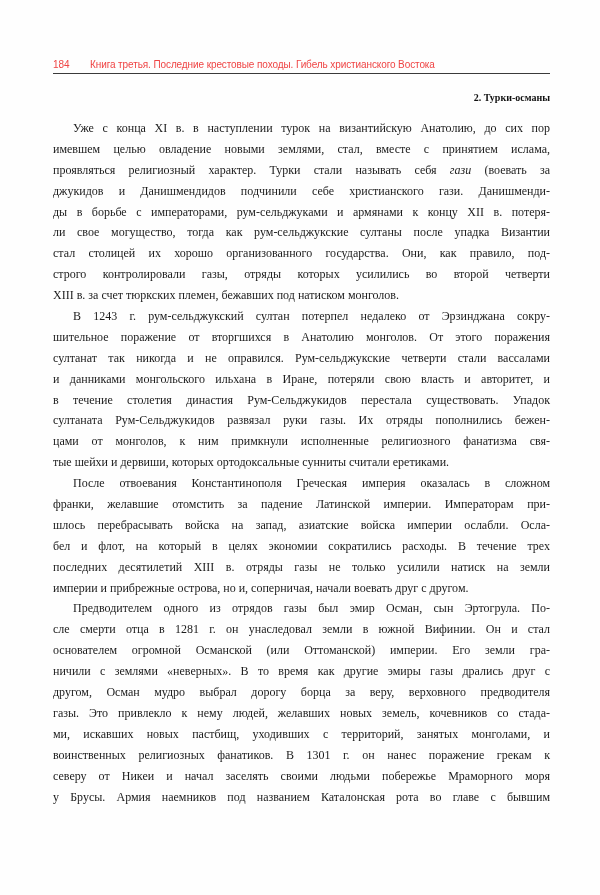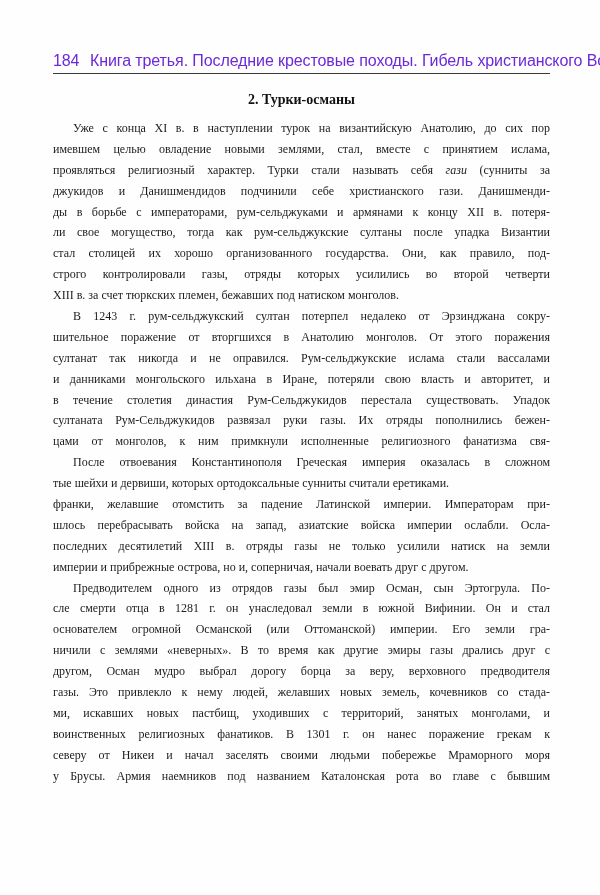--- a/index.html
+++ b/index.html
@@ -20,48 +20,48 @@
       width: 600px; height: 895px;
       background: #fefefe;
     }
     .running-header {
       position: absolute;
       left: 53px;
       top: 52px;
       width: 500px;
       height: 18px;
       font-family: "Liberation Sans", sans-serif;
-      font-size: 16px;
-      color: #6d28d9;
+      font-size: 10px;
+      color: #ef4444;
       letter-spacing: -0.1px;
       display: flex;
-      align-items: center;
+      align-items: flex-end;
       white-space: nowrap;
     }
     .running-header .page-num {
       width: 37px;
       flex: none;
     }
     .header-rule {
       position: absolute;
       left: 53px;
       top: 73px;
       width: 497px;
       height: 0;
       border-top: 1px solid #3a3a3a;
     }
     .section-title {
       position: absolute;
       left: 53px;
       top: 92px;
       width: 497px;
-      text-align: center;
+      text-align: right;
       font-family: "Liberation Serif", serif;
       font-weight: bold;
-      font-size: 14px;
+      font-size: 10px;
       color: #111;
     }
     .body-text {
       position: absolute;
       left: 53px;
       top: 118px;
       width: 497px;
       font-family: "Liberation Serif", serif;
       font-size: 12px;
       line-height: 20.9px;
@@ -87,38 +87,39 @@
     <span class="page-num">184</span>
     <span>Книга третья. Последние крестовые походы. Гибель христианского Востока</span>
   </div>
   <div class="header-rule"></div>
 
   <div class="section-title">2. Турки-османы</div>
 
   <div class="body-text" id="body-text">
       <span class="line indent">Уже с конца XI в. в наступлении турок на византийскую Анатолию, до сих пор</span>
       <span class="line">имевшем целью овладение новыми землями, стал, вместе с принятием ислама,</span>
-      <span class="line"><span>проявляться религиозный характер. Турки стали называть себя </span><i>гази</i><span> (сунниты за</span></span>
+      <span class="line"><span>проявляться религиозный характер. Турки стали называть себя </span><i>гази</i><span> (воевать за</span></span>
       <span class="line">джукидов и Данишмендидов подчинили себе христианского гази. Данишменди-</span>
       <span class="line">ды в борьбе с императорами, рум-сельджуками и армянами к концу XII в. потеря-</span>
       <span class="line">ли свое могущество, тогда как рум-сельджукские султаны после упадка Византии</span>
       <span class="line">стал столицей их хорошо организованного государства. Они, как правило, под-</span>
       <span class="line">строго контролировали газы, отряды которых усилились во второй четверти</span>
       <span class="line last">XIII в. за счет тюркских племен, бежавших под натиском монголов.</span>
       <span class="line indent">В 1243 г. рум-сельджукский султан потерпел недалеко от Эрзинджана сокру-</span>
       <span class="line">шительное поражение от вторгшихся в Анатолию монголов. От этого поражения</span>
-      <span class="line">султанат так никогда и не оправился. Рум-сельджукские ислама стали вассалами</span>
+      <span class="line">султанат так никогда и не оправился. Рум-сельджукские четверти стали вассалами</span>
       <span class="line">и данниками монгольского ильхана в Иране, потеряли свою власть и авторитет, и</span>
       <span class="line">в течение столетия династия Рум-Сельджукидов перестала существовать. Упадок</span>
       <span class="line">султаната Рум-Сельджукидов развязал руки газы. Их отряды пополнились бежен-</span>
       <span class="line">цами от монголов, к ним примкнули исполненные религиозного фанатизма свя-</span>
+      <span class="line last">тые шейхи и дервиши, которых ортодоксальные сунниты считали еретиками.</span>
       <span class="line indent">После отвоевания Константинополя Греческая империя оказалась в сложном</span>
-      <span class="line last">тые шейхи и дервиши, которых ортодоксальные сунниты считали еретиками.</span>
       <span class="line">франки, желавшие отомстить за падение Латинской империи. Императорам при-</span>
       <span class="line">шлось перебрасывать войска на запад, азиатские войска империи ослабли. Осла-</span>
+      <span class="line">бел и флот, на который в целях экономии сократились расходы. В течение трех</span>
       <span class="line">последних десятилетий XIII в. отряды газы не только усилили натиск на земли</span>
       <span class="line last">империи и прибрежные острова, но и, соперничая, начали воевать друг с другом.</span>
       <span class="line indent">Предводителем одного из отрядов газы был эмир Осман, сын Эртогрула. По-</span>
       <span class="line">сле смерти отца в 1281 г. он унаследовал земли в южной Вифинии. Он и стал</span>
       <span class="line">основателем огромной Османской (или Оттоманской) империи. Его земли гра-</span>
       <span class="line">ничили с землями «неверных». В то время как другие эмиры газы дрались друг с</span>
       <span class="line">другом, Осман мудро выбрал дорогу борца за веру, верховного предводителя</span>
       <span class="line">газы. Это привлекло к нему людей, желавших новых земель, кочевников со стада-</span>
       <span class="line">ми, искавших новых пастбищ, уходивших с территорий, занятых монголами, и</span>
       <span class="line">воинственных религиозных фанатиков. В 1301 г. он нанес поражение грекам к</span>

